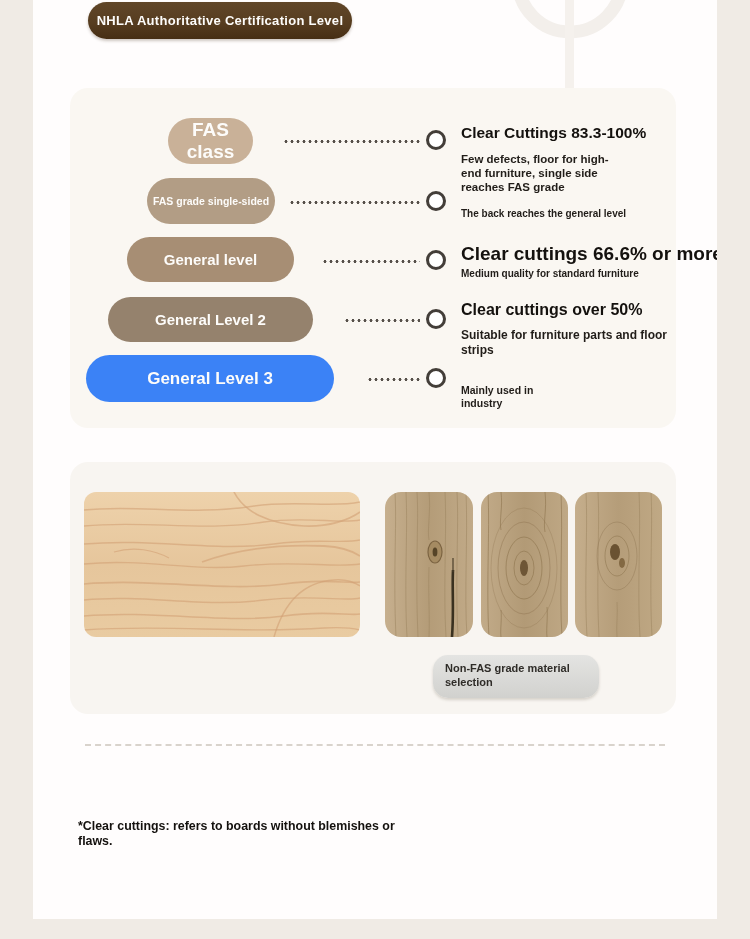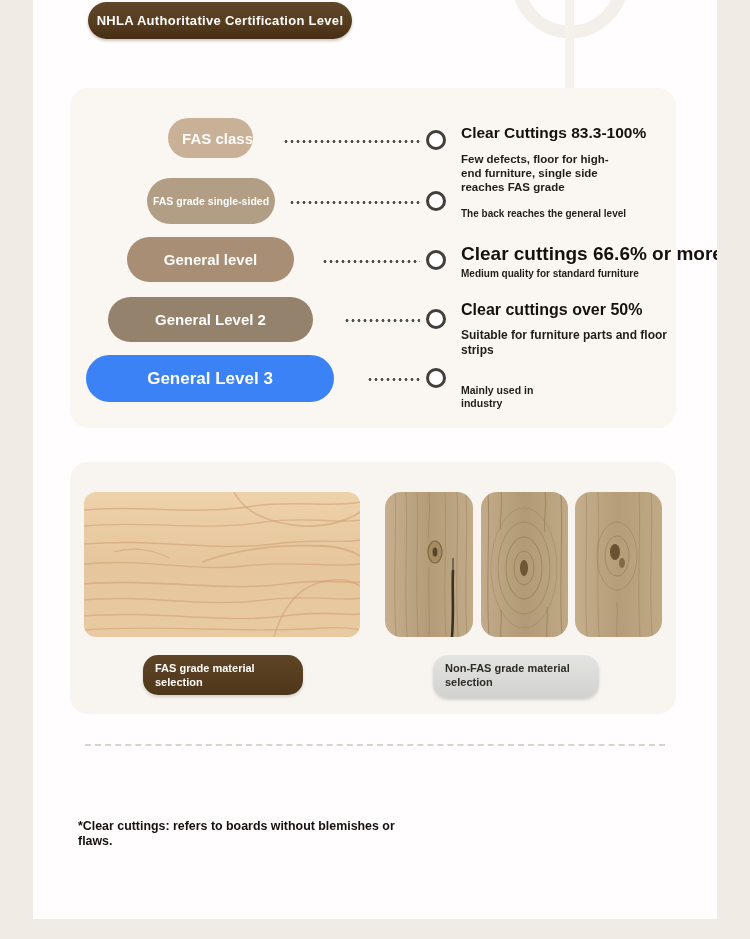--- a/index.html
+++ b/index.html
@@ -25,21 +25,21 @@
   .badge span{color:#fdfcfa;font-size:13px;font-weight:bold;letter-spacing:.3px;}
   
   .card{position:absolute;left:37px;width:606px;border-radius:18px;}
   .card1{top:88px;height:340px;background:#faf7f2;}
   .card2{top:462px;height:252px;background:#f8f5f1;}
   
   .pill{
     position:absolute;border-radius:24px;color:#fdfcfa;font-weight:bold;
     display:flex;align-items:center;justify-content:center;text-align:center;
   }
-  .pill1{left:98px;top:30px;width:85px;height:40px;font-size:15px;justify-content:flex-end;}
+  .pill1{left:98px;top:30px;width:85px;height:46px;font-size:19px;}
   .pill2{left:77px;top:90px;width:128px;height:46px;font-size:10.5px;}
   .pill3{left:57px;top:149px;width:167px;height:45px;font-size:15px;}
   .pill4{left:38px;top:209px;width:205px;height:45px;font-size:15px;}
   .pill5{left:16px;top:267px;width:248px;height:47px;font-size:17px;}
   
   .dots{
     position:absolute;height:5px;
     background-image:radial-gradient(circle,#56504a 1.4px,transparent 1.6px);
     background-size:6px 5px;background-repeat:repeat-x;
   }
@@ -253,23 +253,20 @@
             <path d="M76,0 C78,36 74,88 77,145"></path>
           <ellipse cx="42" cy="64" rx="12" ry="20" stroke="#8d744f"></ellipse>
           <ellipse cx="42" cy="64" rx="20" ry="34" stroke="#8d744f" stroke-opacity=".4"></ellipse>
           <path d="M42,110 C43,122 41,134 42,145"></path>
         </g>
         <ellipse cx="40" cy="60" rx="5" ry="8" fill="#6a5232"></ellipse>
         <ellipse cx="47" cy="71" rx="3" ry="5" fill="#7a5f3a" fill-opacity=".85"></ellipse>
       </svg>
     </div>
 
-    <div class="slabel label-fas">
-      <span>FAS grade material selection</span>
-    </div>
     <div class="slabel label-nonfas">
       <span>Non-FAS grade material selection</span>
     </div>
   </div>
 
   <div class="divider"></div>
   <div class="footnote-sub">*Clear cuttings: refers to boards without blemishes or
 flaws.</div>
 
 </div>

